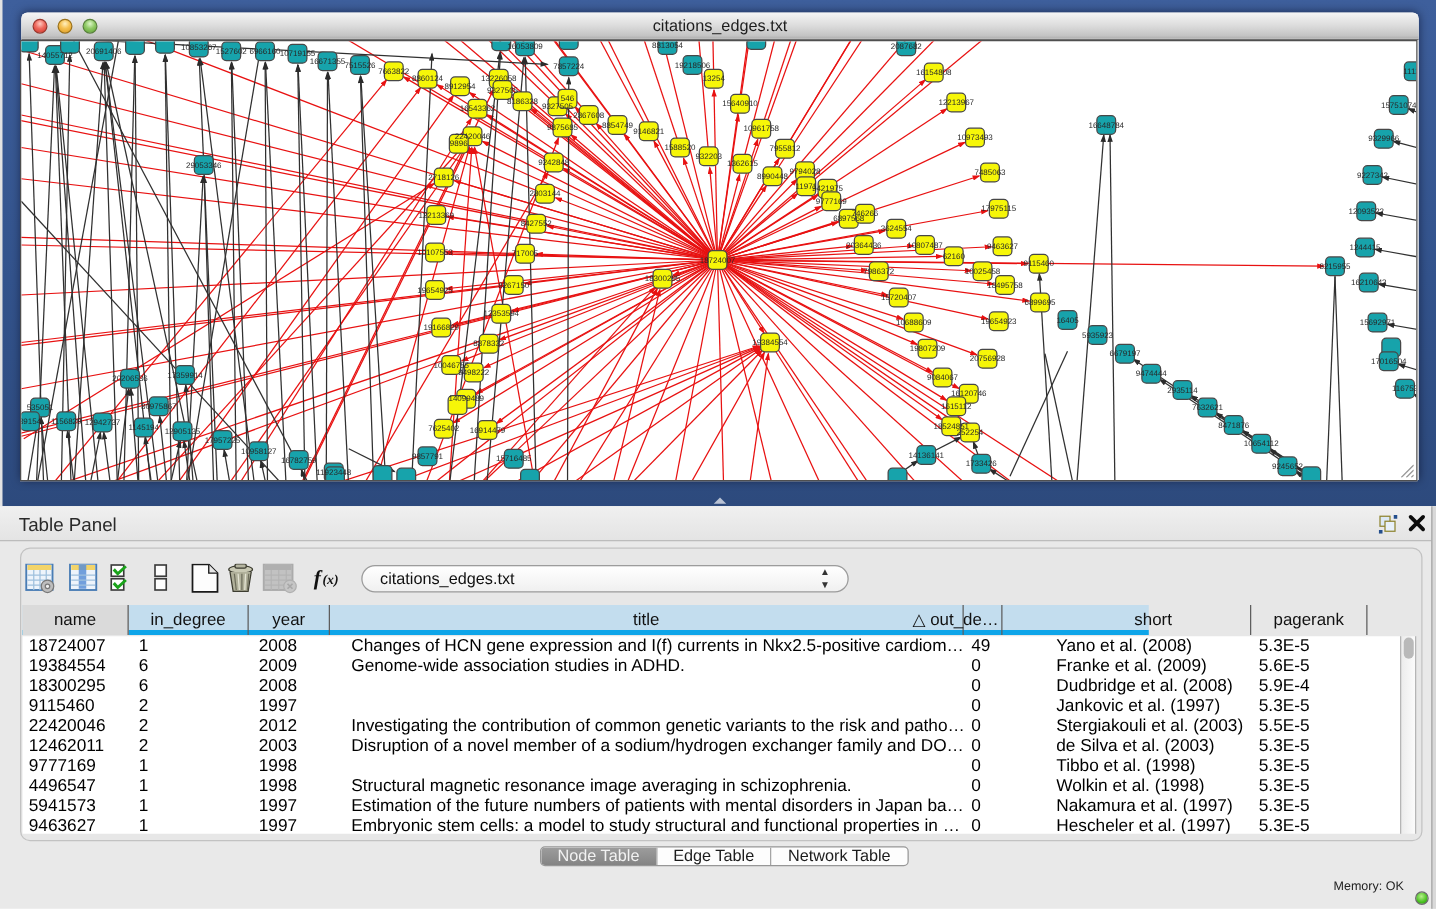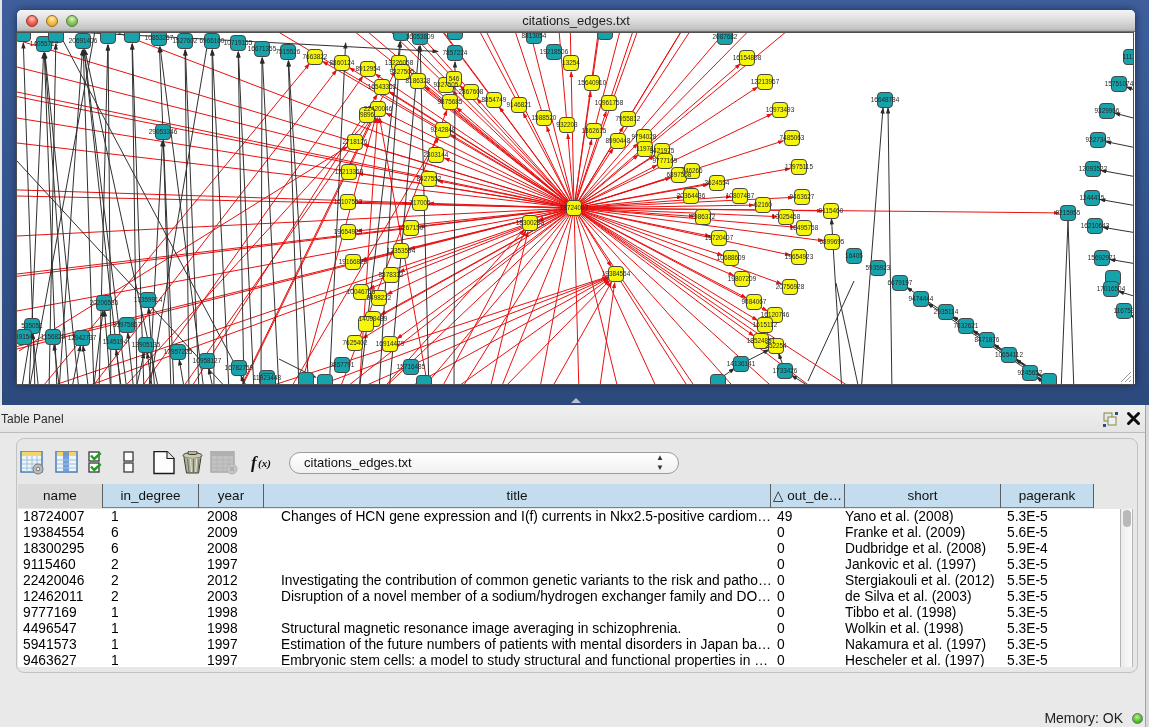--- a/index.html
+++ b/index.html
@@ -7,39 +7,39 @@
 .win{position:absolute;left:17px;top:10px;width:1118px;height:374px;border-radius:5px 5px 0 0;box-shadow:0 0 8px rgba(0,0,20,.55);background:#fff}
 .tbar{position:absolute;left:0;top:0;width:100%;height:22px;border-radius:5px 5px 0 0;background:linear-gradient(180deg,#f5f5f5 0%,#dcdcdc 50%,#c4c4c4 88%,#adadad 100%);border-bottom:1px solid #6f6f6f}
 .tbar .tt{position:absolute;left:0;right:0;top:3px;text-align:center;font-size:13px;color:#1d1d1d}
 .lamp{position:absolute;top:5px;width:12px;height:12px;border-radius:50%}
 .l1{left:9px;background:radial-gradient(circle at 50% 30%,#ffc9c0 0%,#ee6a5e 45%,#cf3428 100%);border:1px solid #99362c;box-sizing:border-box}
 .l2{left:29px;background:radial-gradient(circle at 50% 30%,#fff0c0 0%,#f6c050 45%,#d99a22 100%);border:1px solid #9b7118;box-sizing:border-box}
 .l3{left:49px;background:radial-gradient(circle at 50% 30%,#ddf6c8 0%,#90ca66 45%,#5ea131 100%);border:1px solid #57803a;box-sizing:border-box}
 .gwrap{position:absolute;left:-1px;top:22px;width:1118px;height:353px;background:#fff;overflow:hidden;border:1px solid #4f4f4f;box-sizing:border-box}
 .panel{position:absolute;left:0;top:405px;width:1149px;height:322px;background:#e9e9e9}
 .phead{position:absolute;left:0;top:0;width:100%;height:28px;background:linear-gradient(180deg,#f0f0f0,#e4e4e4);border-bottom:1px solid #bcbcbc}
-.phead .pt{position:absolute;left:1px;top:7px;font-size:12px;color:#2a2a2a}
+.phead .pt{position:absolute;left:15px;top:7px;font-size:15px;color:#2a2a2a}
 .pbox{position:absolute;left:16px;top:33px;width:1122px;height:235px;background:#e7e7e7;border:1px solid #c2c2c2;border-radius:8px}
 .ddl{position:absolute;left:272px;top:13px;width:390px;height:22px;background:linear-gradient(180deg,#ffffff,#f0f0f0);border:1px solid #9c9c9c;border-radius:11px;font-size:13px;color:#111;line-height:20px;padding-left:14px}
 .ddl .st{position:absolute;right:14px;top:0px;font-size:8px;color:#333;line-height:10px}
-.thead{position:absolute;left:1px;top:45px;width:1076px;height:24px;background:#c3ddee;font-size:13.5px;color:#111;border-bottom:1px solid #0ea5e9}
+.thead{position:absolute;left:1px;top:45px;width:901px;height:24px;background:#c3ddee;font-size:13.5px;color:#111;border-bottom:4px solid #0ea5e9}
 .thead .h{position:absolute;top:0;height:24px;line-height:24px;text-align:center;border-right:1px solid #5e5e5e;overflow:hidden}
 .trs{position:absolute;left:1px;top:70px;width:1102px;height:158px;background:#fff;overflow:hidden;font-size:13.8px;color:#000}
 .tr{position:relative;height:16px;line-height:16px;white-space:nowrap}
 .tr div{position:absolute;top:0;height:16px;overflow:hidden}
 .c0{left:5px;width:80px}.c1{left:93px;width:88px}.c2{left:189px;width:70px}
 .c3{left:263px;width:492px;text-overflow:ellipsis}.c4{left:759px;width:64px}.c5{left:827px;width:156px;text-align:left}
 .c6{left:989px;width:86px}
 .sbar{position:absolute;left:1103px;top:70px;width:13px;height:158px;background:linear-gradient(90deg,#ececec,#fbfbfb);border-left:1px solid #b5b5b5;border-right:1px solid #b5b5b5}
 .sthumb{position:absolute;left:1105.5px;top:71px;width:8px;height:17px;background:#b9b9b9;border-radius:4px}
 .tabs{position:absolute;left:432px;top:272px;height:16px;display:flex;border:1px solid #979797;border-radius:4px;overflow:hidden;background:#fdfdfd}
 .tab{font-size:13px;line-height:14px;padding:0 13px;color:#1c1c1c;border-right:1px solid #a5a5a5}
 .tab.sel{background:linear-gradient(180deg,#9d9d9d,#848484);color:#f2f2f2}
 .tab:last-child{border-right:none}
-.mem{position:absolute;right:26px;bottom:1px;font-size:14px;color:#222}
+.mem{position:absolute;right:26px;bottom:12px;font-size:10px;color:#222}
 .dot{position:absolute;right:6px;bottom:3px;width:11px;height:11px;border-radius:50%;background:radial-gradient(circle at 45% 35%,#b8f08c,#46c01e 60%,#2e9a10);border:1px solid #6d6d6d}
 .fico{position:absolute;top:7px;right:31px;width:15px;height:15px}
 .xico{position:absolute;top:6px;right:8px;width:15px;height:15px}
 .resz{position:absolute;right:2px;bottom:2px;width:12px;height:12px}
 </style></head><body>
 <div class="desktop">
  <div class="win">
   <div class="gwrap">
         <svg width="1116" height="351" viewBox="18 32 1116 351" style="position:absolute;left:0;top:0">
 <defs>
@@ -642,38 +642,39 @@
 <text x="234" y="17" font-family="Liberation Serif,serif" font-style="italic" font-weight="bold" font-size="17" fill="#111">f</text>
 <text x="241" y="16" font-family="Liberation Serif,serif" font-style="italic" font-weight="bold" font-size="11" fill="#111">(x)</text>
 </g>
       </svg>
   <div class="ddl">citations_edges.txt<div class="st">▲<br>▼</div></div>
   <div class="thead">
     <div class="h" style="left:0;width:85px;background:#dadada">name</div>
     <div class="h" style="left:85px;width:96px">in_degree</div>
     <div class="h" style="left:181px;width:65px">year</div>
     <div class="h" style="left:246px;width:507px">title</div>
-    <div class="h" style="left:753px;width:74px">△ out_de…</div>
+    <div class="h" style="left:710px;width:74px">△ out_de…</div>
     <div class="h" style="left:827px;width:156px">short</div>
     <div class="h" style="left:983px;width:93px">pagerank</div>
   </div>
   <div class="trs">
 <div class="tr">
           <div class="c0">18724007</div>
           <div class="c1">1</div>
           <div class="c2">2008</div>
           <div class="c3">Changes of HCN gene expression and I(f) currents in Nkx2.5-positive cardiomyocytes</div>
           <div class="c4">49</div>
           <div class="c5">Yano et al. (2008)</div>
           <div class="c6">5.3E-5</div>
         </div>
 <div class="tr">
           <div class="c0">19384554</div>
           <div class="c1">6</div>
           <div class="c2">2009</div>
+          <div class="c3">Genome-wide association studies in ADHD.</div>
           <div class="c4">0</div>
           <div class="c5">Franke et al. (2009)</div>
           <div class="c6">5.6E-5</div>
         </div>
 <div class="tr">
           <div class="c0">18300295</div>
           <div class="c1">6</div>
           <div class="c2">2008</div>
           <div class="c4">0</div>
           <div class="c5">Dudbridge et al. (2008)</div>
@@ -686,21 +687,21 @@
           <div class="c4">0</div>
           <div class="c5">Jankovic et al. (1997)</div>
           <div class="c6">5.3E-5</div>
         </div>
 <div class="tr">
           <div class="c0">22420046</div>
           <div class="c1">2</div>
           <div class="c2">2012</div>
           <div class="c3">Investigating the contribution of common genetic variants to the risk and pathogenesis</div>
           <div class="c4">0</div>
-          <div class="c5">Stergiakouli et al. (2012)</div>
+          <div class="c5">Stergiakouli et al. (2003)</div>
           <div class="c6">5.5E-5</div>
         </div>
 <div class="tr">
           <div class="c0">12462011</div>
           <div class="c1">2</div>
           <div class="c2">2003</div>
           <div class="c3">Disruption of a novel member of a sodium/hydrogen exchanger family and DOCK3</div>
           <div class="c4">0</div>
           <div class="c5">de Silva et al. (2003)</div>
           <div class="c6">5.3E-5</div>
@@ -736,17 +737,22 @@
           <div class="c1">1</div>
           <div class="c2">1997</div>
           <div class="c3">Embryonic stem cells: a model to study structural and functional properties in cardiac</div>
           <div class="c4">0</div>
           <div class="c5">Hescheler et al. (1997)</div>
           <div class="c6">5.3E-5</div>
         </div>
   </div>
   <div class="sbar"></div>
       <div class="sthumb"></div>
+ </div>
+ <div class="tabs">
+  <div class="tab sel">Node Table</div>
+      <div class="tab">Edge Table</div>
+      <div class="tab">Network Table</div>
  </div>
  <div class="mem">Memory: OK</div>
     <div class="dot"></div>
     <div style="position:absolute;right:0;top:0;width:4px;height:322px;background:#d9d9d9;border-left:1px solid #a3a3a3"></div>
 </div>
 
 </body></html>

